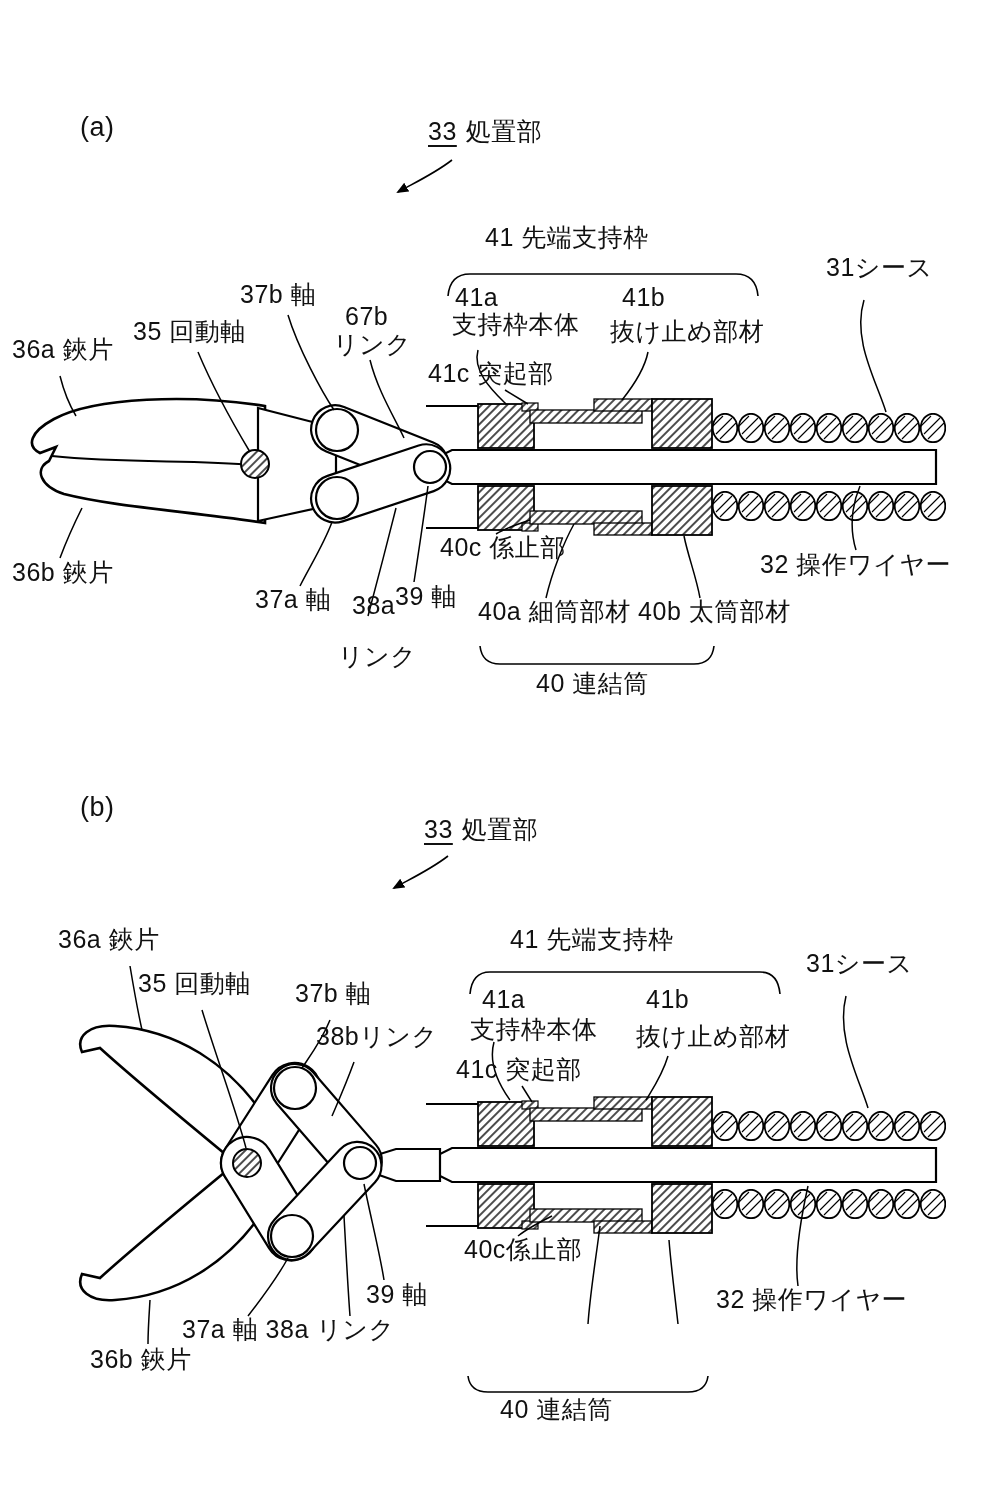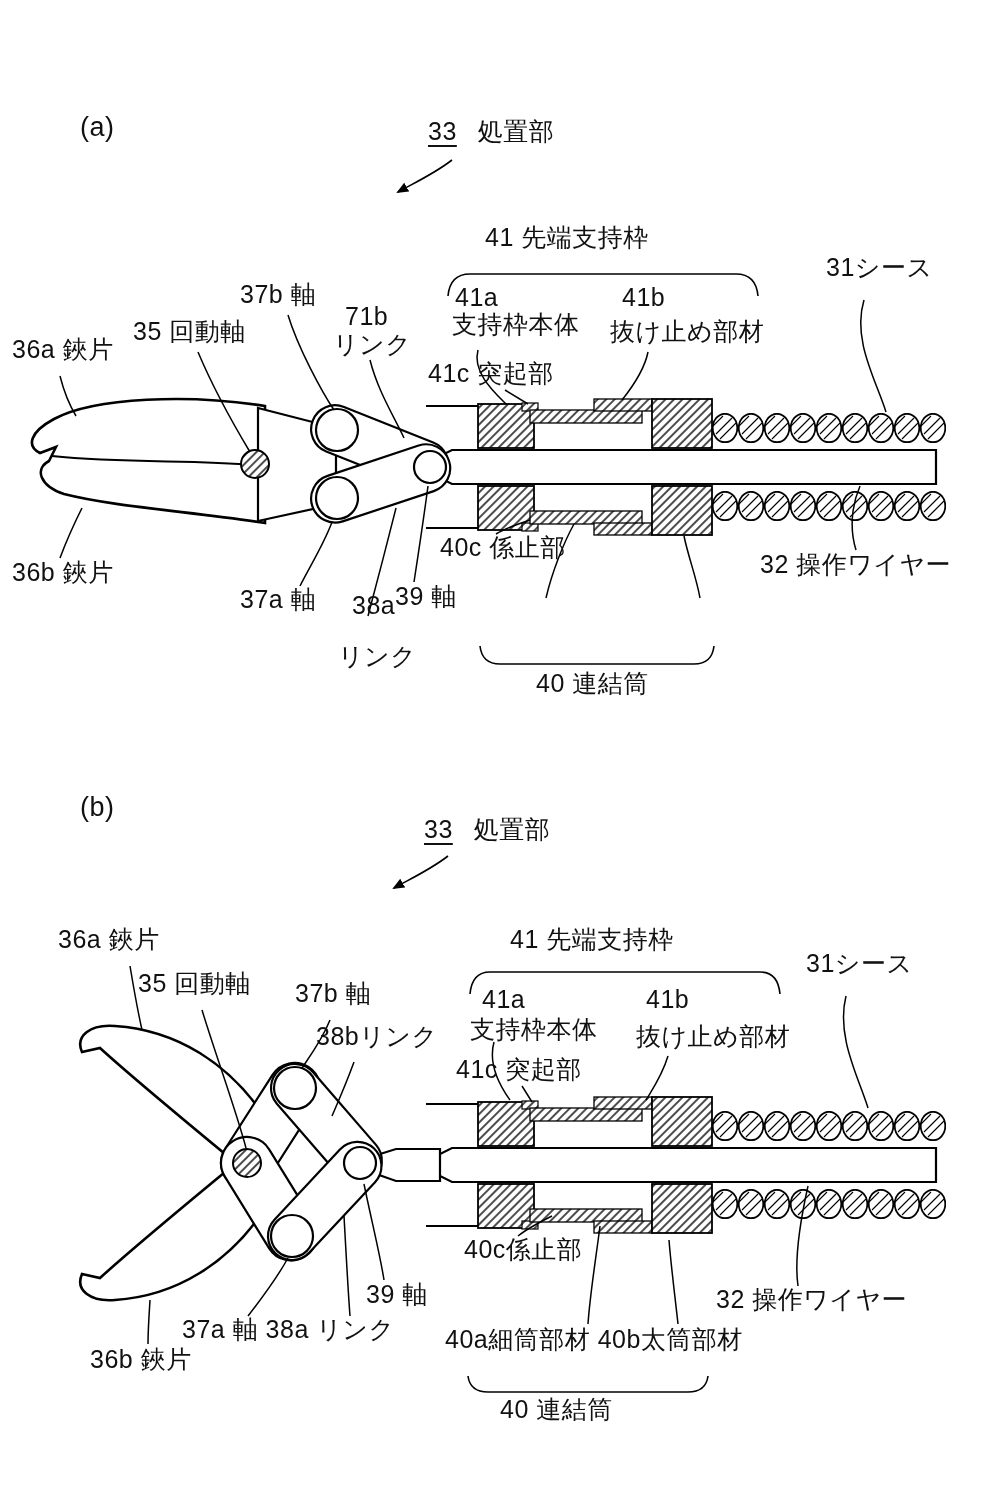--- a/index.html
+++ b/index.html
@@ -2,21 +2,21 @@
 <html><head>
 <meta charset="utf-8">
 <style>
   html,body{margin:0;padding:0;background:#fff;}
   .page{position:relative;width:1008px;height:1512px;background:#fff;overflow:hidden;
         font-family:"Liberation Sans","DejaVu Sans",sans-serif;color:#111;}
   .page svg{position:absolute;left:0;top:0;}
   .lbl{position:absolute;font-size:25px;line-height:1.1;white-space:nowrap;letter-spacing:.5px;}
   .tag{font-size:27px;}
   .title-num{text-decoration:underline;text-underline-offset:5px;}
-  .title-txt{margin-left:21px;}
+  .title-txt{margin-left:9px;}
   .part{fill:#fff;stroke:#000;stroke-width:2.2;}
 </style>
 </head>
 <body>
 
 <div class="page">
 
 <svg width="1008" height="1512" viewBox="0 0 1008 1512">
   <defs>
     <marker id="arr" markerWidth="14" markerHeight="12" refX="10" refY="5" orient="auto" markerUnits="userSpaceOnUse">
@@ -170,30 +170,31 @@
 <div class="lbl" style="left:428px;top:118px">
   <span class="title-num">33</span><span class="title-txt">処置部</span>
 </div>
 <div class="lbl" style="left:485px;top:224px">41  先端支持枠</div>
 <div class="lbl" style="left:826px;top:254px">31シース</div>
 <div class="lbl" style="left:455px;top:284px">41a</div>
 <div class="lbl" style="left:622px;top:284px">41b</div>
 <div class="lbl" style="left:452px;top:311px">支持枠本体</div>
 <div class="lbl" style="left:610px;top:318px">抜け止め部材</div>
 <div class="lbl" style="left:240px;top:281px">37b 軸</div>
-<div class="lbl" style="left:345px;top:303px">71b</div>
+<div class="lbl" style="left:345px;top:303px">67b</div>
 <div class="lbl" style="left:333px;top:331px">リンク</div>
 <div class="lbl" style="left:133px;top:318px">35 回動軸</div>
 <div class="lbl" style="left:12px;top:336px">36a 鋏片</div>
 <div class="lbl" style="left:428px;top:360px">41c 突起部</div>
 <div class="lbl" style="left:12px;top:559px">36b 鋏片</div>
 <div class="lbl" style="left:440px;top:534px">40c 係止部</div>
 <div class="lbl" style="left:760px;top:551px">32 操作ワイヤー</div>
-<div class="lbl" style="left:240px;top:586px">37a 軸</div>
+<div class="lbl" style="left:255px;top:586px">37a 軸</div>
 <div class="lbl" style="left:395px;top:583px">39 軸</div>
+<div class="lbl" style="left:478px;top:598px">40a 細筒部材 40b 太筒部材</div>
 <div class="lbl" style="left:352px;top:592px">38a</div>
 <div class="lbl" style="left:338px;top:643px">リンク</div>
 <div class="lbl" style="left:536px;top:670px">40 連結筒</div>
 
 <div class="lbl tag" style="left:80px;top:793px">(b)</div>
 <div class="lbl" style="left:424px;top:816px">
   <span class="title-num">33</span><span class="title-txt">処置部</span>
 </div>
 <div class="lbl" style="left:58px;top:926px">36a 鋏片</div>
 <div class="lbl" style="left:138px;top:970px">35 回動軸</div>
@@ -203,17 +204,16 @@
 <div class="lbl" style="left:482px;top:986px">41a</div>
 <div class="lbl" style="left:646px;top:986px">41b</div>
 <div class="lbl" style="left:470px;top:1016px">支持枠本体</div>
 <div class="lbl" style="left:636px;top:1023px">抜け止め部材</div>
 <div class="lbl" style="left:316px;top:1023px">38bリンク</div>
 <div class="lbl" style="left:456px;top:1056px">41c 突起部</div>
 <div class="lbl" style="left:464px;top:1236px">40c係止部</div>
 <div class="lbl" style="left:716px;top:1286px">32 操作ワイヤー</div>
 <div class="lbl" style="left:366px;top:1281px">39 軸</div>
 <div class="lbl" style="left:182px;top:1316px">37a 軸 38a リンク</div>
-<div class="lbl" style="left:445px;top:1326px">40a細筒部材 40b太筒部材</div>
 <div class="lbl" style="left:90px;top:1346px">36b 鋏片</div>
 <div class="lbl" style="left:500px;top:1396px">40 連結筒</div>
 
 </div>
 
 </body></html>

